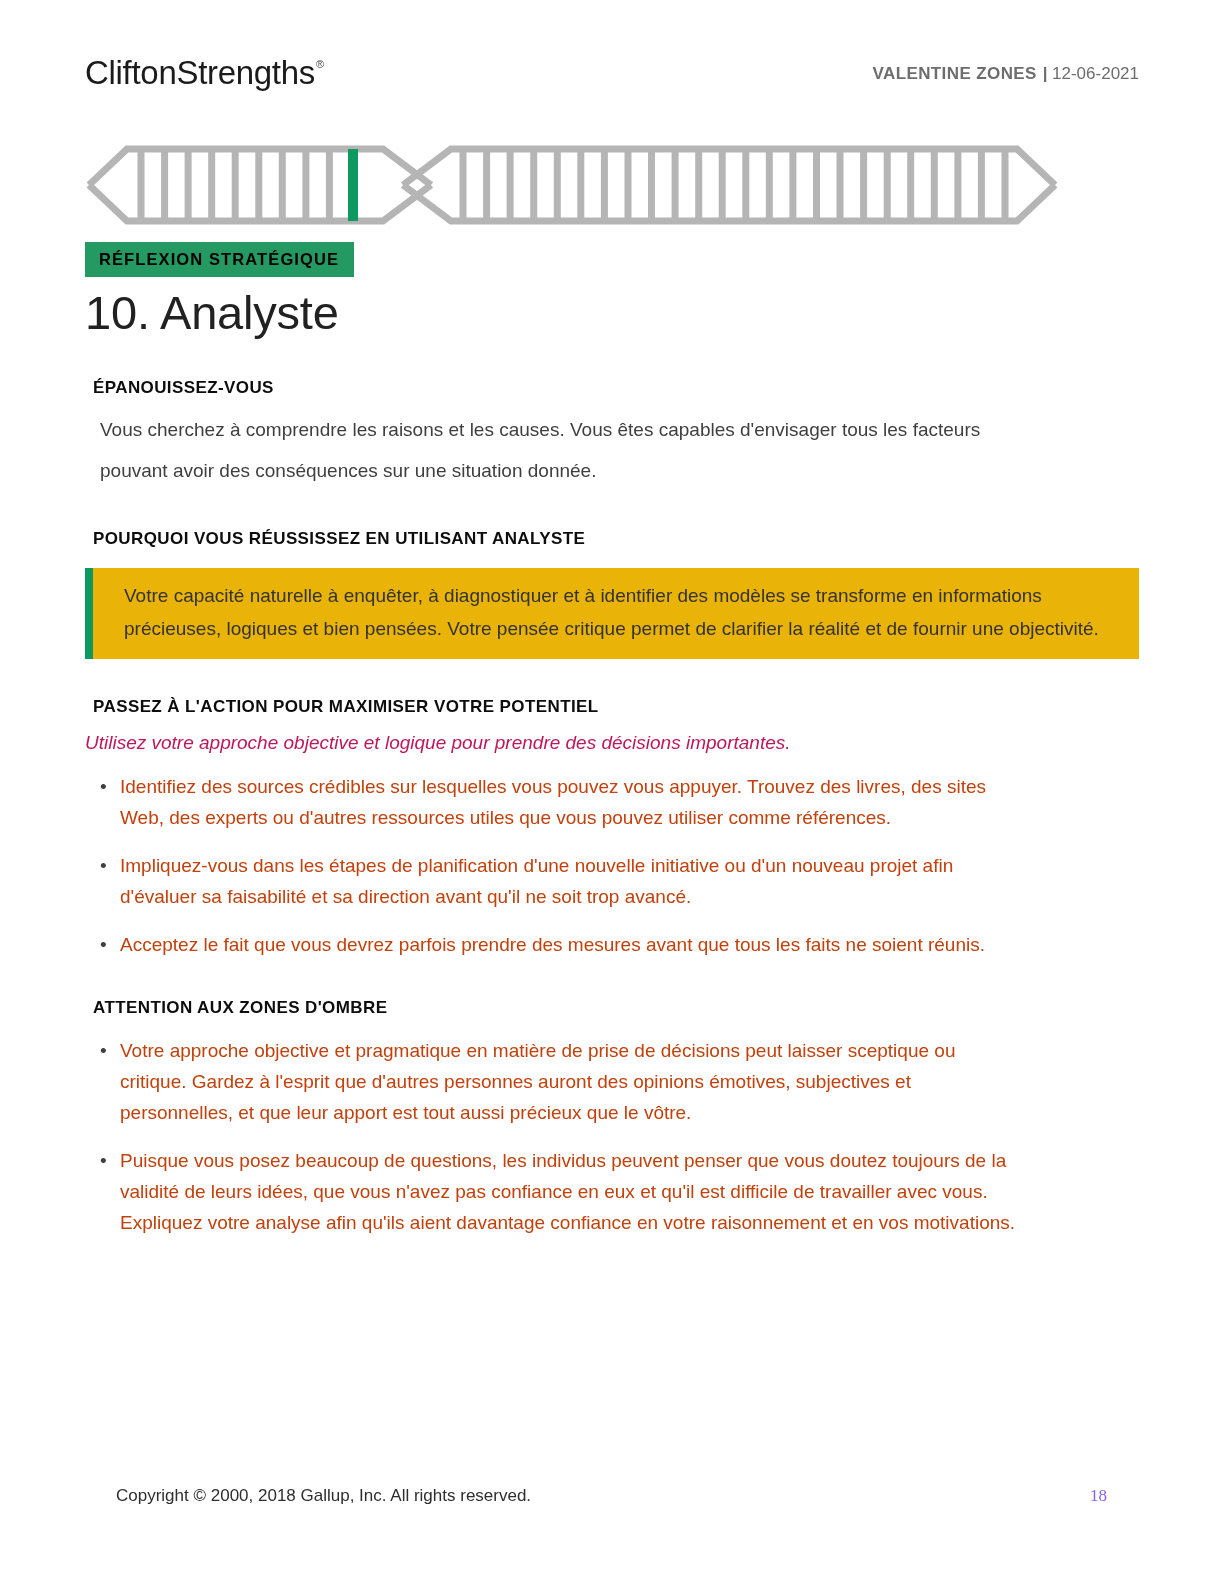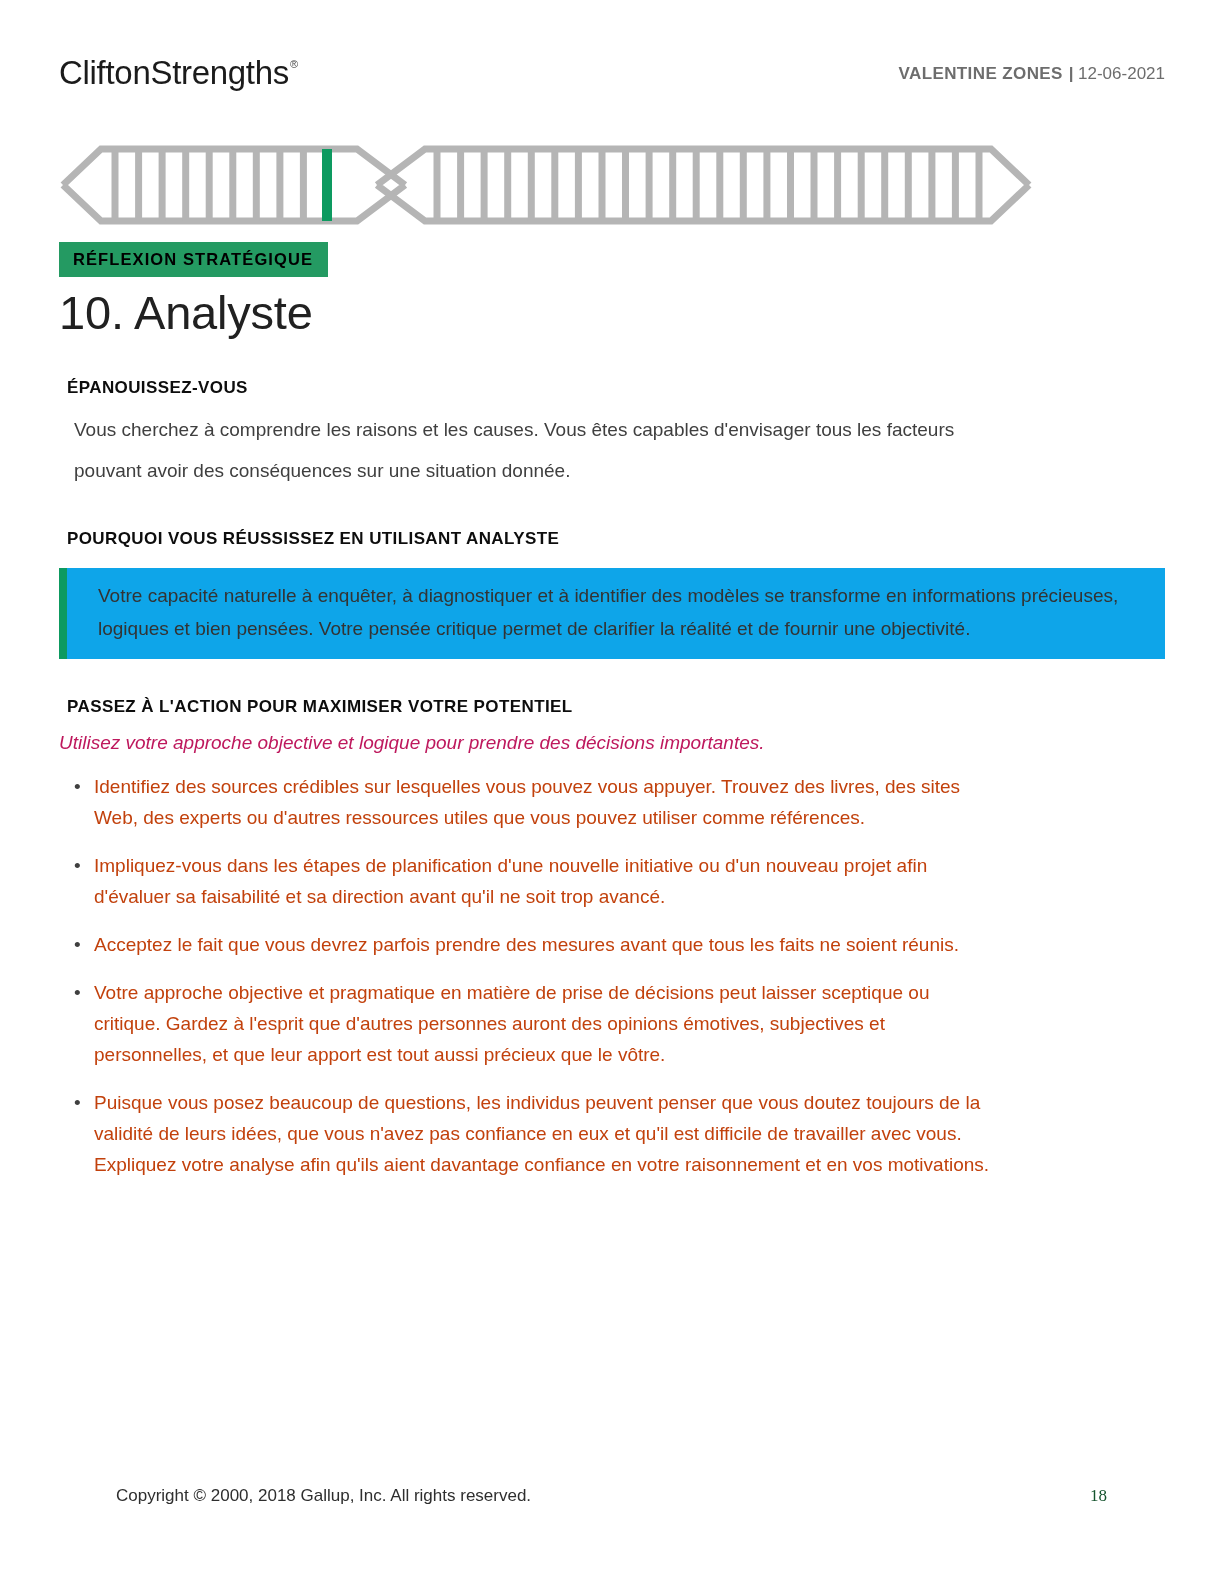--- a/index.html
+++ b/index.html
@@ -6,21 +6,21 @@
   html, body { margin: 0; padding: 0; }
   body {
     width: 1224px; height: 1584px;
     background: #ffffff;
     font-family: "Liberation Sans", sans-serif;
     color: #3f3f3f;
   }
   .page {
     position: relative;
     width: 1224px; height: 1556px;
-    padding: 0 59px;
+    padding: 0 85px;
     overflow: hidden;
   }
   
   .header {
     padding-top: 54px;
     display: flex;
     justify-content: space-between;
     align-items: flex-start;
   }
   .logo {
@@ -118,21 +118,21 @@
   }
   
   .footer {
     position: absolute;
     left: 116px; right: 117px; bottom: 50px;
     display: flex;
     justify-content: space-between;
     align-items: baseline;
   }
   .copyright { font-size: 17px; color: #2e2e2e; }
-  .page-number { font-family: "Liberation Serif", serif; font-size: 17px; color: #14532d; }
+  .page-number { font-family: "Liberation Serif", serif; font-size: 17px; color: #8b5cf6; }
 </style>
 </head>
 <body>
 
 <div class="page">
 
   <header class="header">
     <div class="logo">
       <span>CliftonStrengths</span><sup>®</sup>
     </div>
@@ -186,34 +186,35 @@
 
   <h1 class="title">10. Analyste</h1>
 
   <section>
     <h2 class="sec-heading">ÉPANOUISSEZ-VOUS</h2>
     <p class="body-para">Vous cherchez à comprendre les raisons et les causes. Vous êtes capables d'envisager tous les facteurs pouvant avoir des conséquences sur une situation donnée.</p>
   </section>
 
   <section>
     <h2 class="sec-heading">POURQUOI VOUS RÉUSSISSEZ EN UTILISANT ANALYSTE</h2>
-    <div class="quote" style="background: #0ea5e9; border-left-color: rgb(13, 154, 96);">Votre capacité naturelle à enquêter, à diagnostiquer et à identifier des modèles se transforme en informations précieuses, logiques et bien pensées. Votre pensée critique permet de clarifier la réalité et de fournir une objectivité.</div>
+    <div class="quote" style="background: #eab308; border-left-color: rgb(13, 154, 96);">Votre capacité naturelle à enquêter, à diagnostiquer et à identifier des modèles se transforme en informations précieuses, logiques et bien pensées. Votre pensée critique permet de clarifier la réalité et de fournir une objectivité.</div>
   </section>
 
   <section>
     <h2 class="sec-heading">PASSEZ À L'ACTION POUR MAXIMISER VOTRE POTENTIEL</h2>
     <p class="action-intro">Utilisez votre approche objective et logique pour prendre des décisions importantes.</p>
     <ul class="bullets">
       <li>Identifiez des sources crédibles sur lesquelles vous pouvez vous appuyer. Trouvez des livres, des sites Web, des experts ou d'autres ressources utiles que vous pouvez utiliser comme références.</li>
       <li>Impliquez-vous dans les étapes de planification d'une nouvelle initiative ou d'un nouveau projet afin d'évaluer sa faisabilité et sa direction avant qu'il ne soit trop avancé.</li>
       <li>Acceptez le fait que vous devrez parfois prendre des mesures avant que tous les faits ne soient réunis.</li>
     </ul>
   </section>
 
   <section>
+    <h2 class="sec-heading">ATTENTION AUX ZONES D'OMBRE</h2>
     <ul class="bullets">
       <li>Votre approche objective et pragmatique en matière de prise de décisions peut laisser sceptique ou critique. Gardez à l'esprit que d'autres personnes auront des opinions émotives, subjectives et personnelles, et que leur apport est tout aussi précieux que le vôtre.</li>
       <li>Puisque vous posez beaucoup de questions, les individus peuvent penser que vous doutez toujours de la validité de leurs idées, que vous n'avez pas confiance en eux et qu'il est difficile de travailler avec vous. Expliquez votre analyse afin qu'ils aient davantage confiance en votre raisonnement et en vos motivations.</li>
     </ul>
   </section>
 
   <footer class="footer">
     <span class="copyright">Copyright © 2000, 2018 Gallup, Inc. All rights reserved.</span>
     <span class="page-number">18</span>
   </footer>

